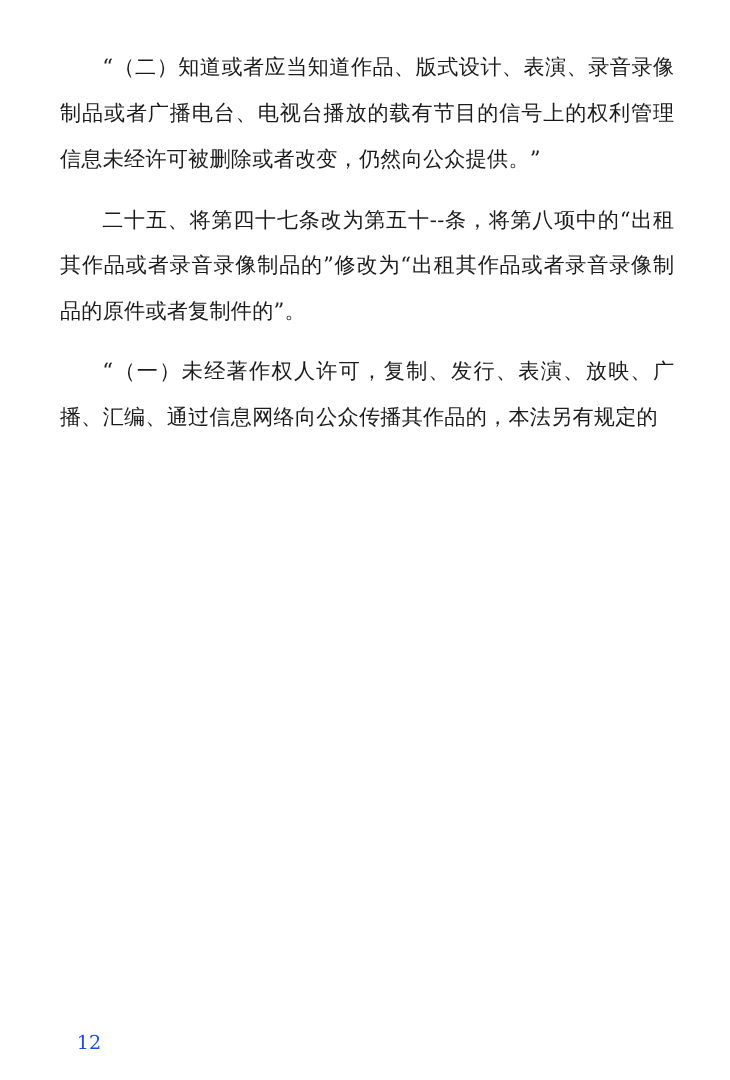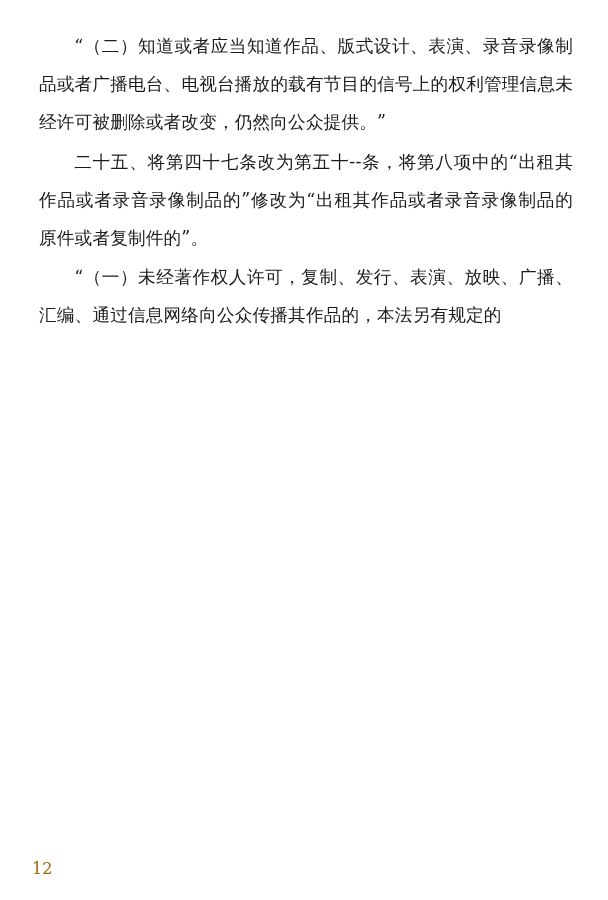--- a/index.html
+++ b/index.html
@@ -23,31 +23,31 @@
     background: #ffffff;
   }
   .body-text {
     font-size: 17.6px;
     line-height: 38.2px;
     letter-spacing: 0.2px;
     text-align: justify;
     text-justify: inter-ideograph;
   }
   .para {
-    margin: 1px;
+    margin: 12px;
     text-indent: 2em;
     white-space: normal;
   }
   .page-number {
     position: absolute;
-    left: 32px;
+    left: 64px;
     bottom: 22px;
     font-size: 16px;
     font-family: "DejaVu Serif", "Liberation Serif", serif;
-    color: #a16207;
+    color: #1d4ed8;
     margin-top: 28px;
   }
 </style>
 </head>
 <body>
 
 <div class="page">
   <div class="body-text">
     <p class="para">“（二）知道或者应当知道作品、版式设计、表演、录音录像制品或者广播电台、电视台播放的载有节目的信号上的权利管理信息未经许可被删除或者改变，仍然向公众提供。”</p>
     <p class="para">二十五、将第四十七条改为第五十--条，将第八项中的“出租其作品或者录音录像制品的”修改为“出租其作品或者录音录像制品的原件或者复制件的”。</p>

